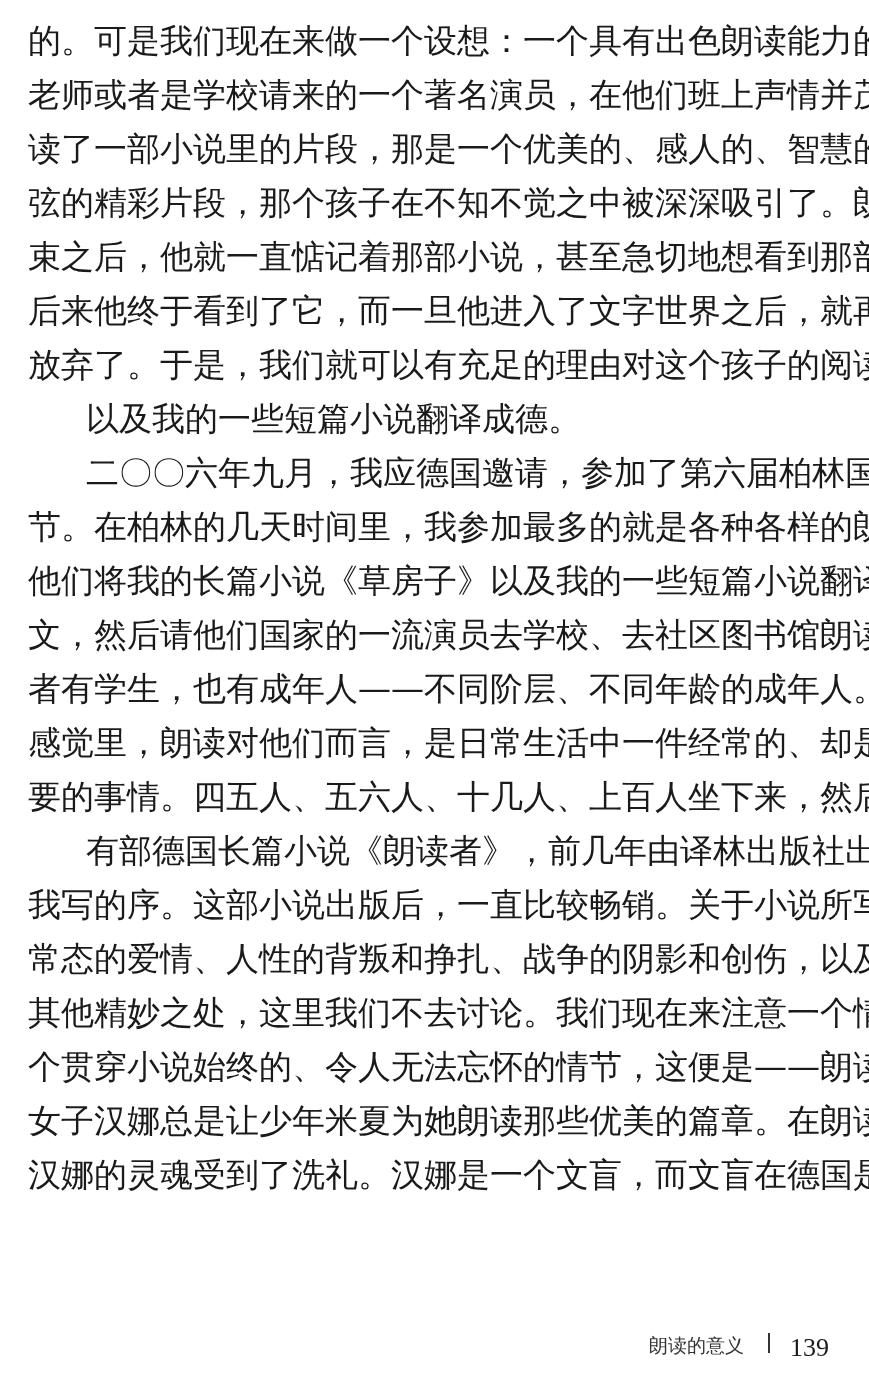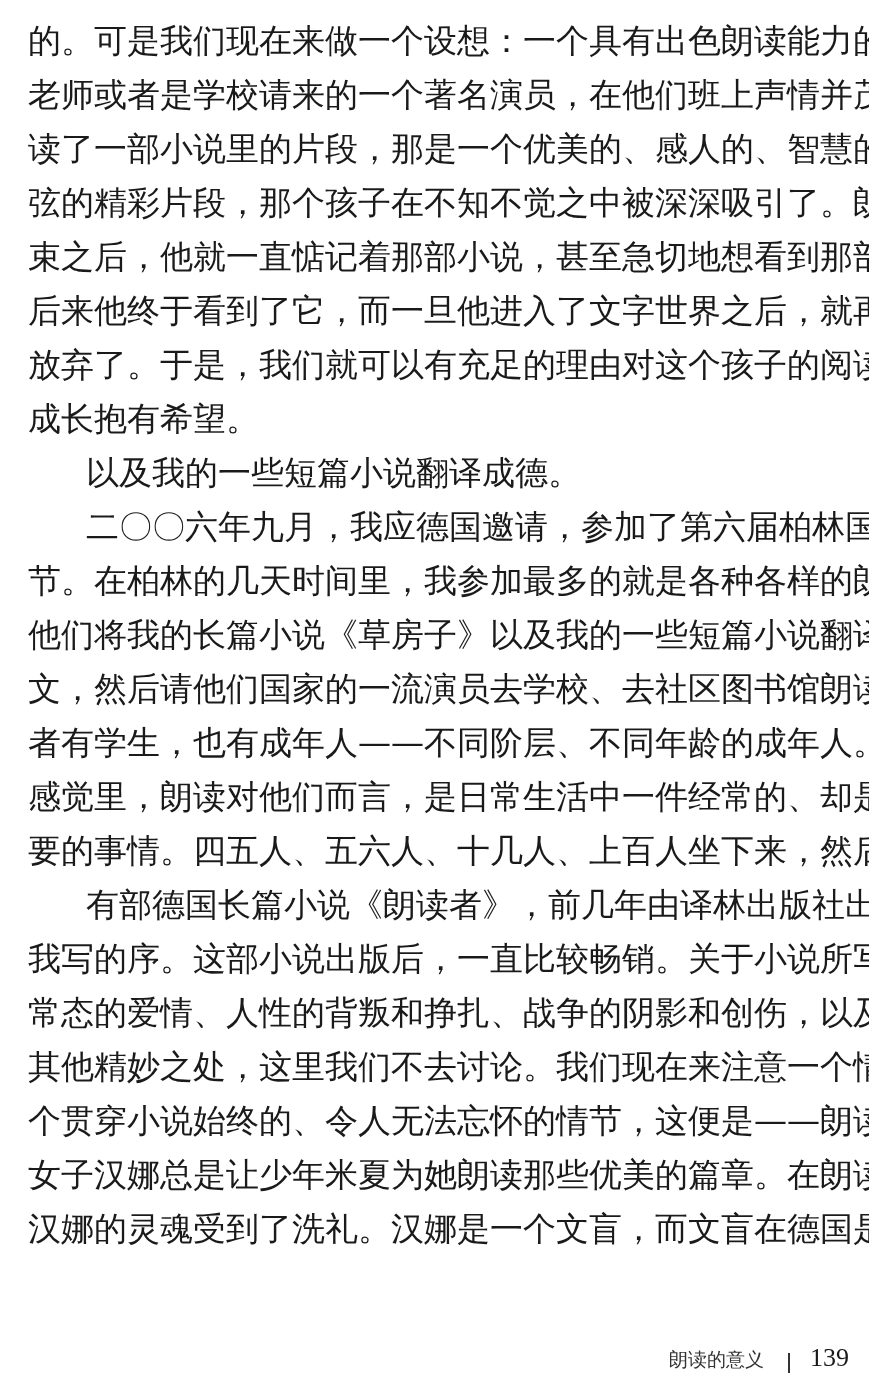--- a/index.html
+++ b/index.html
@@ -13,22 +13,22 @@
     height: 54px; line-height: 54px;
     font-size: 33px; letter-spacing: 0;
     white-space: nowrap;
     display: flex; justify-content: space-between;
     text-align-last: justify;
   }
   .line span { display: block; width: 100%; text-align: justify; text-align-last: justify; }
   .line.last span { text-align-last: left; }
   .line.indent span { padding-left: 58px; box-sizing: border-box; }
   .footer {
-    position: absolute; top: 1333px; left: 669px; height: 40px;
-    display: flex; align-items: flex-end;
+    position: absolute; top: 1333px; left: 649px; height: 40px;
+    display: flex; align-items: flex-start;
     font-family: "DejaVu Sans", "Liberation Sans", sans-serif; color: #333;
   }
   .footer .title { font-size: 19px; }
   .footer .sep { width: 2px; height: 20px; background: #333; margin: 0 20px 0 24px; }
   .footer .num { font-family: "Liberation Serif", serif; font-size: 26px; color: #1a1a1a; }
 </style>
 </head>
 <body>
 
 <div class="page" id="page-body">
@@ -45,23 +45,20 @@
       <span>弦的精彩片段，那个孩子在不知不觉之中被深深吸引了。朗读结</span>
     </div>
     <div class="line">
       <span>束之后，他就一直惦记着那部小说，甚至急切地想看到那部小说。</span>
     </div>
     <div class="line">
       <span>后来他终于看到了它，而一旦他进入了文字世界之后，就再也不想</span>
     </div>
     <div class="line">
       <span>放弃了。于是，我们就可以有充足的理由对这个孩子的阅读乃至</span>
-    </div>
-    <div class="line last">
-      <span>成长抱有希望。</span>
     </div>
     <div class="line indent last">
       <span>以及我的一些短篇小说翻译成德。</span>
     </div>
     <div class="line indent">
       <span>二〇〇六年九月，我应德国邀请，参加了第六届柏林国际文学</span>
     </div>
     <div class="line">
       <span>节。在柏林的几天时间里，我参加最多的就是各种各样的朗读会。</span>
     </div>

